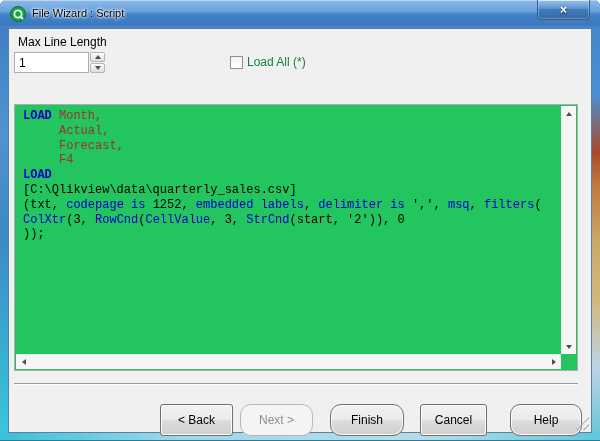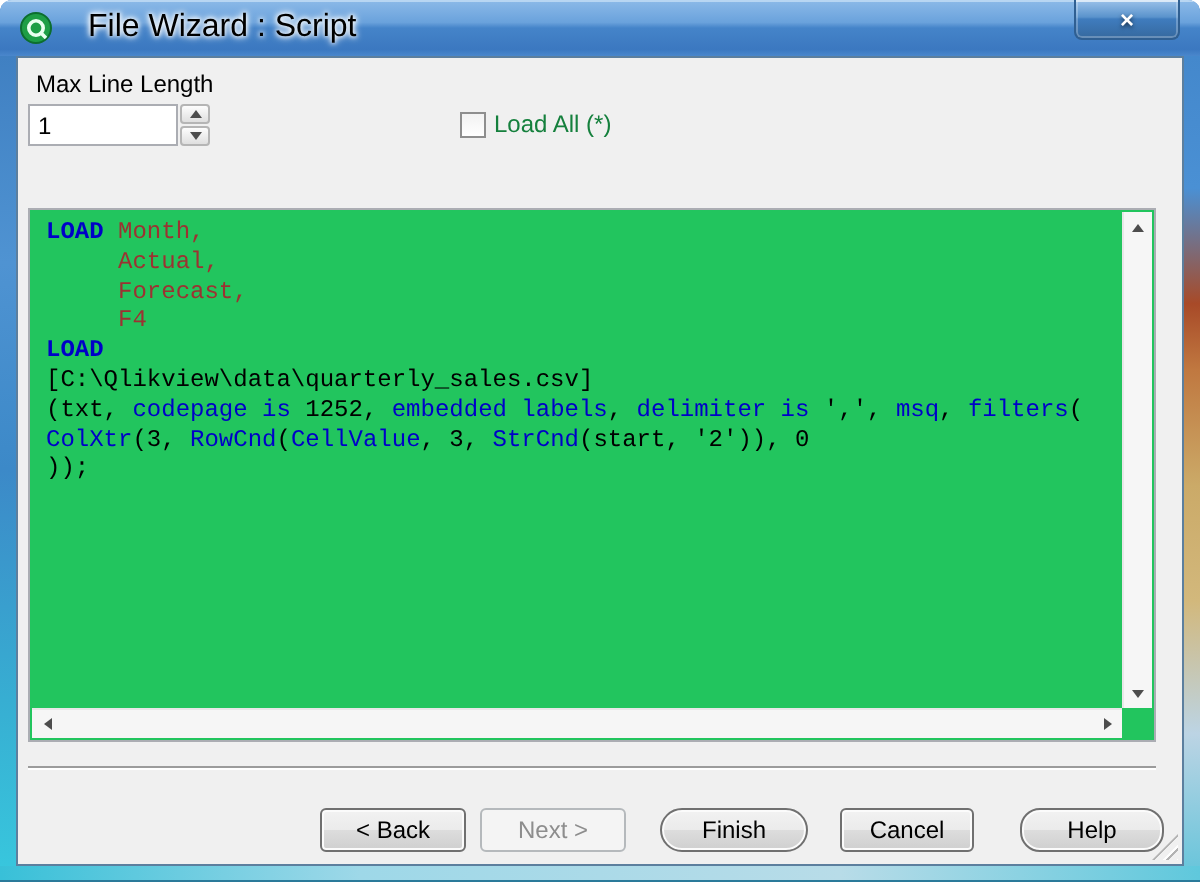--- a/index.html
+++ b/index.html
@@ -10,21 +10,21 @@
     background:linear-gradient(180deg,#8cbae8 0%,#6aa2dc 40%,#4584c9 50%,#3b78c0 88%,#4a87cc 100%);
     box-shadow:inset 0 1px 0 #b8d6f2;}
   .border-left{position:absolute;left:0;top:28px;bottom:0;width:8px;
     background:linear-gradient(180deg,#4080c2 0%,#4f93d2 25%,#3c89c8 50%,#37aed2 78%,#38c8de 100%);}
   .border-right{position:absolute;right:0;top:28px;bottom:0;width:8px;
     background:linear-gradient(180deg,#4488cc 0%,#4a90d4 16%,#a84a28 30%,#c07840 38%,#cbaa68 52%,#d2b87c 66%,#bcd4e4 82%,#62c4da 100%);}
   .border-bottom{position:absolute;left:0;right:0;bottom:0;height:8px;
     background:linear-gradient(90deg,#38c0d8,#9ed8e8 30%,#b8dce8 70%,#5fc8dc 100%);
     box-shadow:inset 0 -1px 0 #2a7a9a;}
   .app-icon{position:absolute;left:10px;top:6px;width:16px;height:16px;}
-  .title{position:absolute;left:44px;top:0;height:28px;line-height:27px;font-size:16px;color:#000;
+  .title{position:absolute;left:32px;top:0;height:28px;line-height:27px;font-size:11px;color:#000;
     text-shadow:0 0 4px #fff,0 0 3px #fff,0 0 2px #fff;}
   .close-btn{position:absolute;right:10px;top:0;width:51px;height:19px;border:1px solid #2f5f92;border-top:none;
     border-radius:0 0 4px 4px;background:linear-gradient(180deg,#9cc2ea 0%,#5a93cc 45%,#3f7cbe 50%,#36699f 100%);
     box-shadow:inset 0 1px 0 rgba(255,255,255,.55),inset 0 0 0 1px rgba(255,255,255,.25);
     display:flex;align-items:center;justify-content:center;cursor:default;}
   .close-x{font-size:12px;font-weight:bold;color:#fff;text-shadow:0 1px 2px rgba(0,0,0,.6);line-height:1;}
   
   .client{position:absolute;left:8px;right:8px;top:28px;bottom:8px;background:#f0f0f0;
     border:1px solid #5c7f9e;}
   .mll-label{position:absolute;left:9px;top:6px;font-size:12px;color:#000;}
@@ -52,26 +52,26 @@
     box-shadow:inset 0 1px 0 #e8e8e8;}
   .sb-btn{position:absolute;width:15px;height:15px;display:flex;align-items:center;justify-content:center;}
   .sb-top{top:0;} .sb-bottom{bottom:0;} .sb-left{left:0;} .sb-right{right:0;}
   .tri-up{width:0;height:0;border-left:3px solid transparent;border-right:3px solid transparent;border-bottom:4px solid #4d4d4d;}
   .tri-down{width:0;height:0;border-left:3px solid transparent;border-right:3px solid transparent;border-top:4px solid #4d4d4d;}
   .tri-left{width:0;height:0;border-top:3px solid transparent;border-bottom:3px solid transparent;border-right:4px solid #4d4d4d;}
   .tri-right{width:0;height:0;border-top:3px solid transparent;border-bottom:3px solid transparent;border-left:4px solid #4d4d4d;}
   .groove{position:absolute;left:5px;width:564px;top:354px;height:0;
     border-top:1px solid #9b9b9b;border-bottom:1px solid #fff;}
   
-  .btn{position:absolute;top:375px;height:22px;box-sizing:border-box;border:1px solid #707070;border-radius:3px;
+  .btn{position:absolute;top:375px;height:32px;box-sizing:border-box;border:1px solid #707070;border-radius:3px;
     background:linear-gradient(180deg,#f2f2f2 0%,#ebebeb 49%,#dddddd 50%,#cfcfcf 100%);
     font:12px "Liberation Sans",sans-serif;color:#000;text-align:center;padding:0;
     box-shadow:inset 0 0 0 1px #fbfbfb;}
   .btn-back{left:151px;width:73px;}
-  .btn-next{left:231px;width:73px;}
+  .btn-next{left:231px;width:73px;border-radius:11px;}
   .btn-finish{left:321px;width:74px;border-radius:11px;}
   .btn-cancel{left:411px;width:67px;}
   .btn-help{left:501px;width:72px;border-radius:10px;}
   .btn.disabled{border-color:#b5b9bc;background:#f4f4f4;color:#8d8d8d;box-shadow:none;}
   .grip{position:absolute;right:2px;bottom:2px;width:13px;height:13px;opacity:.85;
     background:repeating-linear-gradient(135deg,transparent 0 3px,#ffffff 3px 4px,#a8a8a8 4px 5px);
     clip-path:polygon(100% 0,100% 100%,0 100%);}
 </style>
 </head>
 <body>

